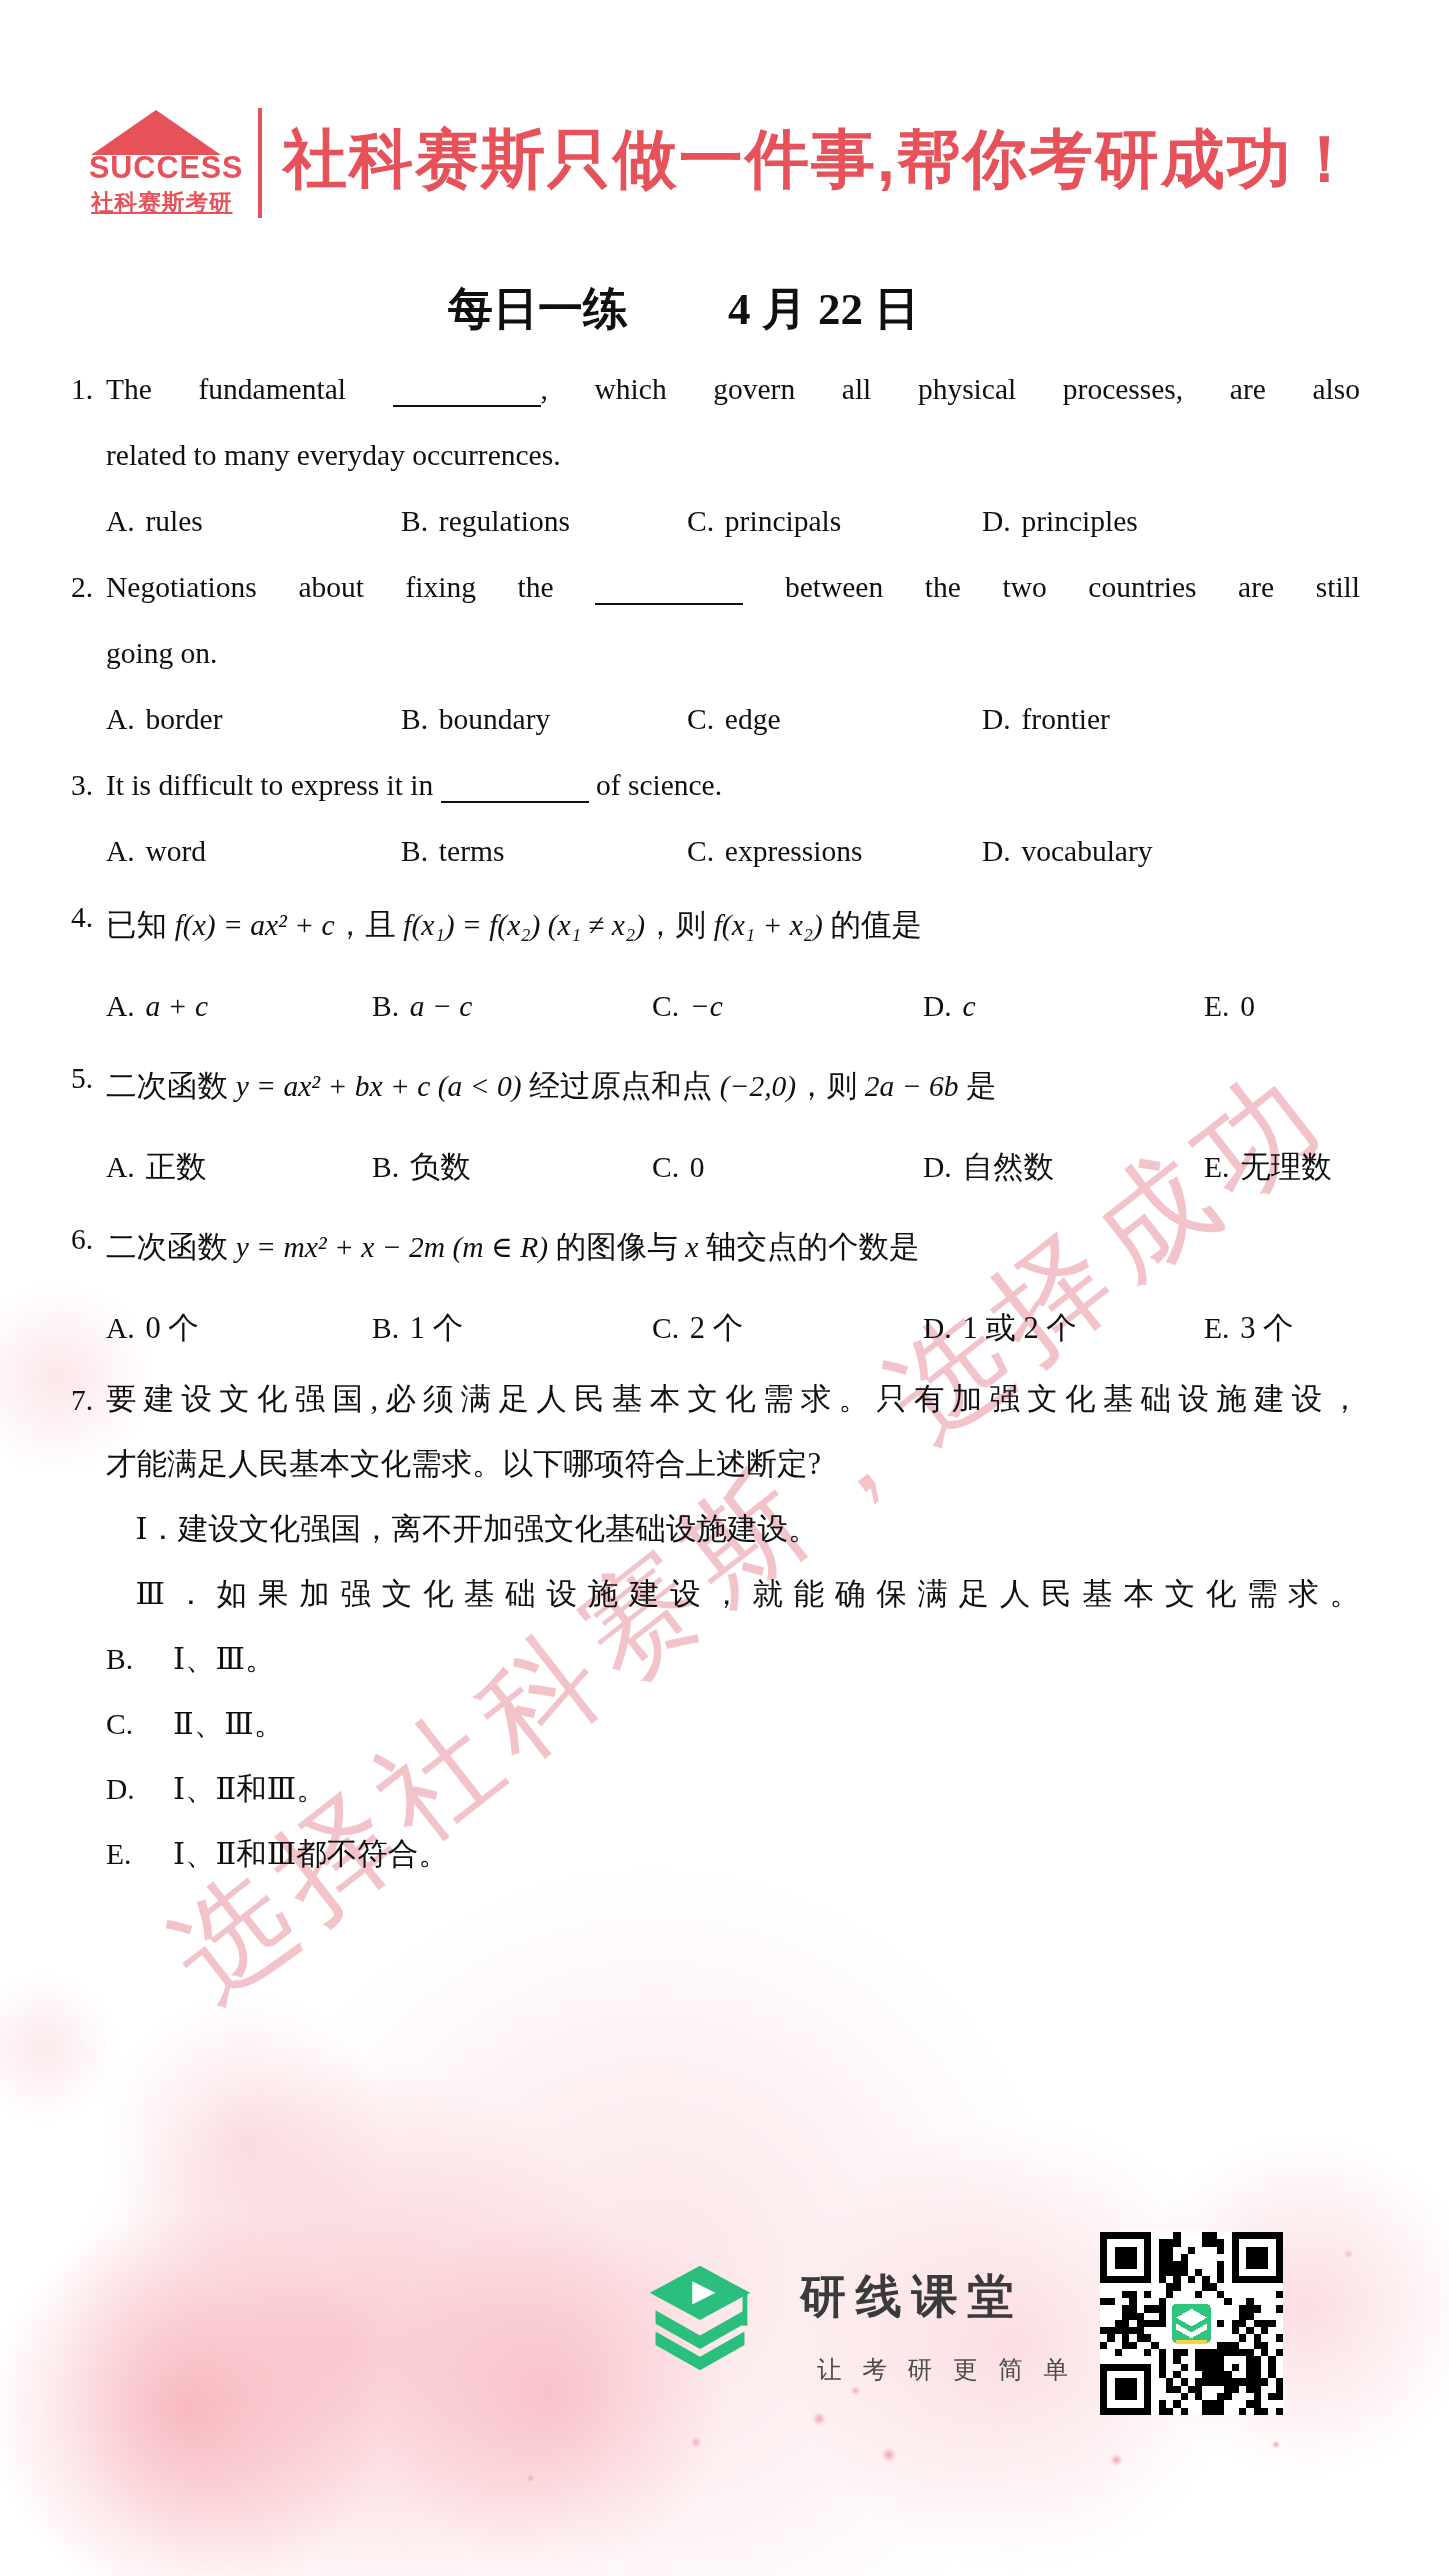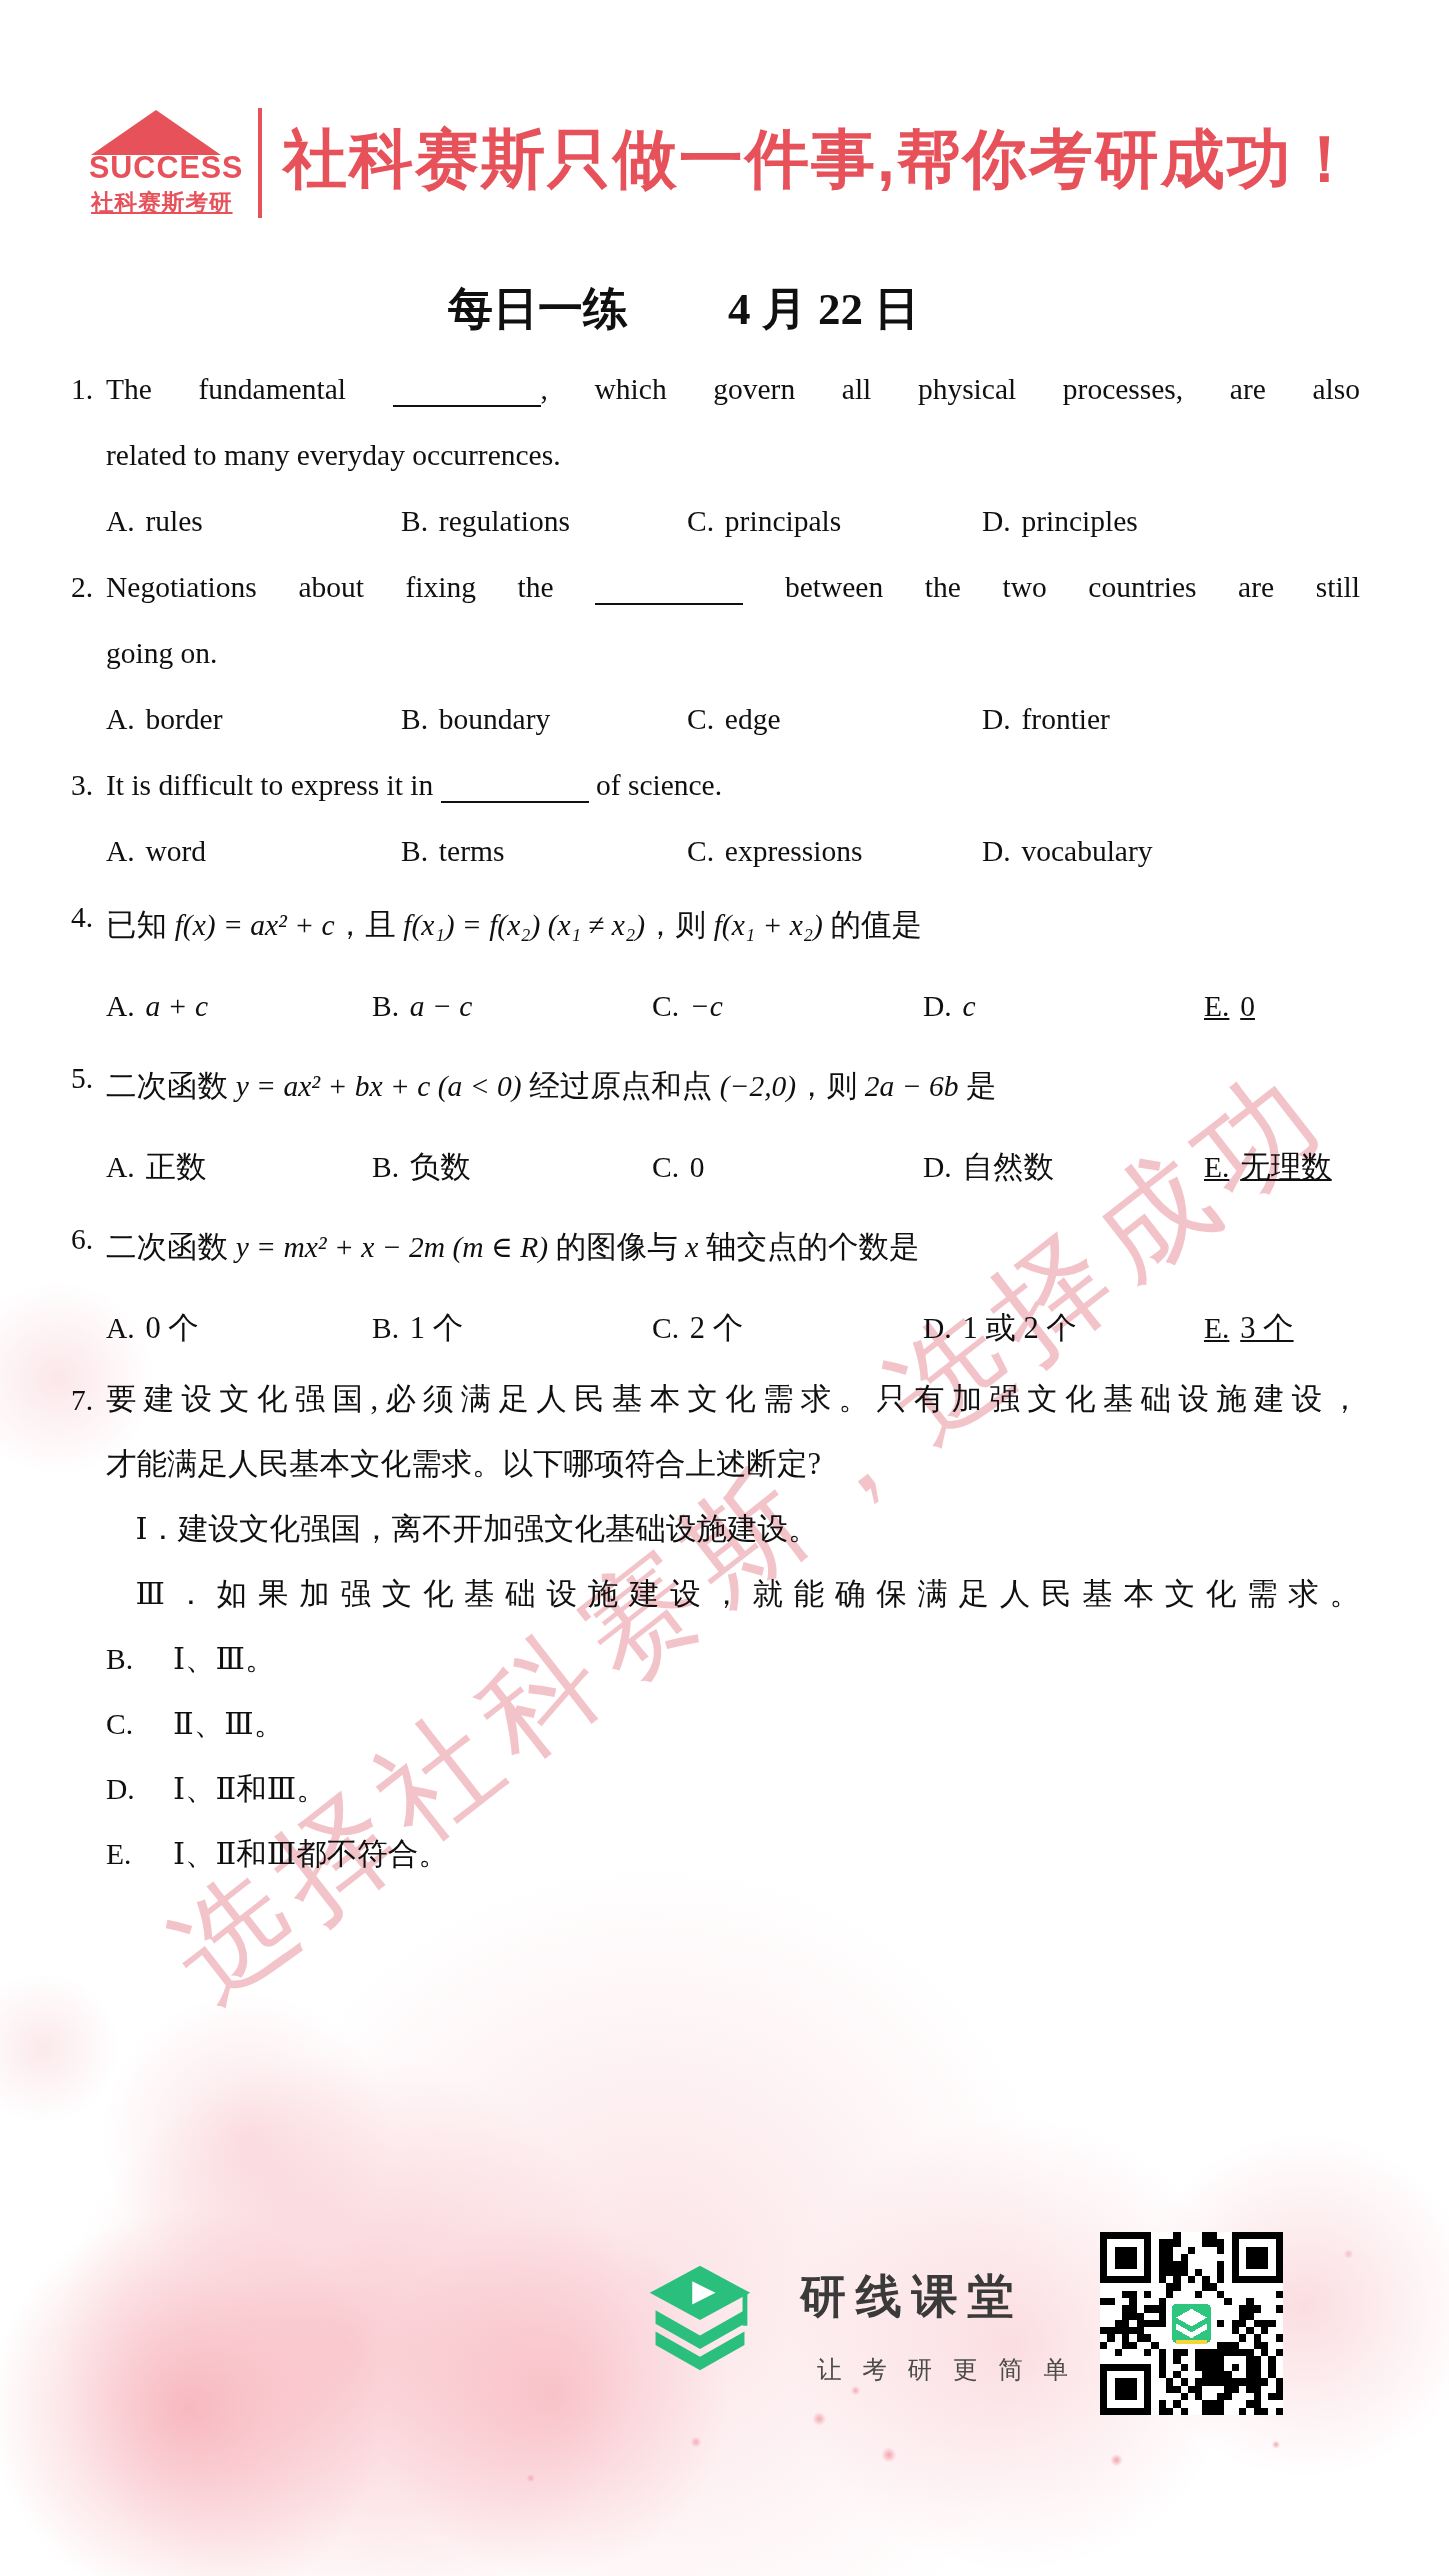--- a/index.html
+++ b/index.html
@@ -70,21 +70,21 @@
   .indent{padding-left:29.5px;}
   .p-cn{font-size:30.5px;}
   .p-m{font-style:italic;}
   .p-blank{display:inline-block;width:148px;height:0;border-bottom:2px solid #111;vertical-align:-7.9px;}
   .opts .opt{position:absolute;top:0;white-space:nowrap;}
   .opt-label{margin-right:10.8px;}
   .g4 .opt:nth-child(1){left:0;}   .g4 .opt:nth-child(2){left:295px;}
   .g4 .opt:nth-child(3){left:581px;}.g4 .opt:nth-child(4){left:876px;}
   .g5 .opt:nth-child(1){left:0;}   .g5 .opt:nth-child(2){left:266px;}
   .g5 .opt:nth-child(3){left:546px;}.g5 .opt:nth-child(4){left:817px;}
-  .g5 .opt:nth-child(5){left:1098px;text-decoration:underline;}
+  .g5 .opt:nth-child(5){left:1098px;}
   .list-label{display:inline-block;width:67px;}
 
   
   .footer-logo{position:absolute;left:642px;top:2260px;width:116px;height:116px;z-index:2;}
   .footer-brand{position:absolute;left:800px;top:2266px;z-index:2;font-weight:700;font-size:46px;letter-spacing:9.8px;color:#3a3a3a;white-space:nowrap;text-align:center;}
   .footer-tagline{position:absolute;left:774px;top:2353px;z-index:2;font-weight:400;font-size:24.6px;letter-spacing:20.7px;color:#4b4b4b;white-space:nowrap;margin-left:43px;}
   .qr-box{position:absolute;left:1100px;top:2232px;width:183px;height:183px;z-index:2;background:#fff;}
   .qr-box svg{width:100%;height:100%;display:block;shape-rendering:crispEdges;}
 </style>
 </head>

